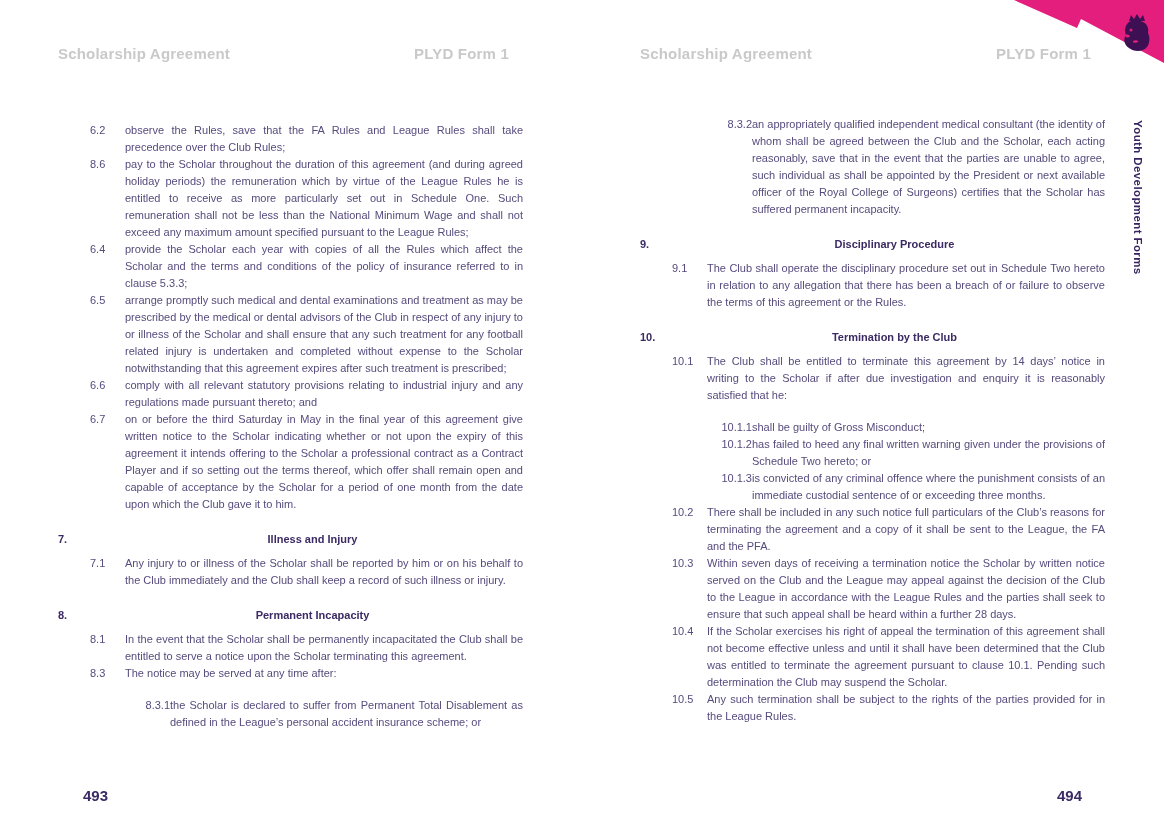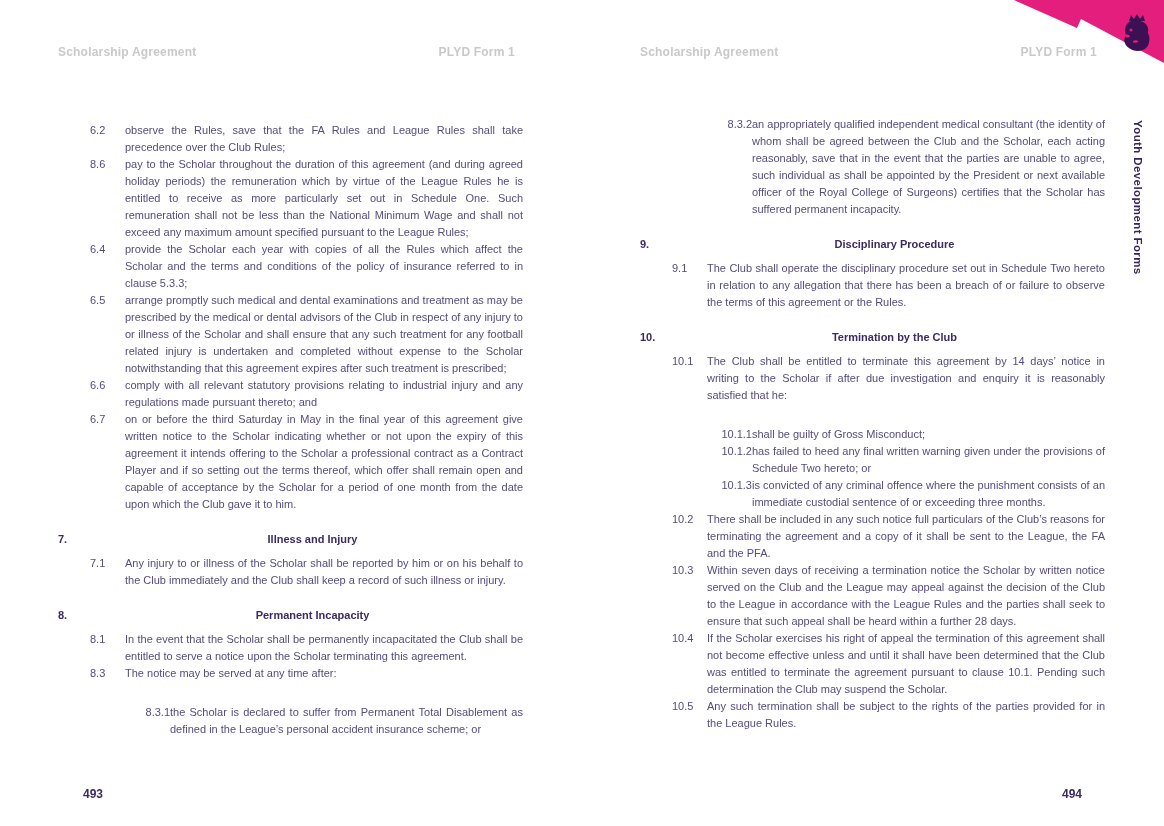--- a/index.html
+++ b/index.html
@@ -5,38 +5,38 @@
   html,body{margin:0;padding:0;background:#fff;}
   #sheet{
     position:relative;width:1164px;height:826px;background:#ffffff;
     font-family:"Liberation Sans",sans-serif;overflow:hidden;
     color:var(--text,#564b7d);
   }
   .page{position:absolute;top:0;width:465px;height:826px;}
   #page-left{left:58px;}
   #page-right{left:640px;}
   .page-header{
-    position:absolute;top:45px;left:0;right:8px;display:flex;justify-content:space-between;
-    font-size:12px;font-weight:700;color:var(--header_gray,#c9c9c9);letter-spacing:.2px;
+    position:absolute;top:45px;left:0;right:14px;display:flex;justify-content:space-between;
+    font-size:15px;font-weight:700;color:var(--header_gray,#c9c9c9);letter-spacing:.2px;
   }
   .content{position:absolute;left:0;right:0;font-size:11px;line-height:17px;}
   #page-left .content{top:122px;}
   #page-right .content{top:116px;}
   .row{display:flex;align-items:flex-start;}
   .row .num{flex:0 0 auto;}
   .row .txt{flex:1 1 auto;text-align:justify;}
   .level-1{font-weight:700;color:var(--purple_heading,#3b2a63);margin:18px 0 7px 0;}
   .level-1 .num{width:32px;}
   .level-1 .txt{text-align:center;margin-left:12px;}
   .level-2{padding-left:32px;}
   .level-2 .num{width:35px;}
   .level-3{padding-left:67px;}
   .level-3 .num{width:45px;text-align:right;}
-  .group-start{margin-top:22px;}
-  .pagenum{position:absolute;top:787px;font-size:12px;font-weight:700;color:var(--purple_heading,#3b2a63);}
+  .group-start{margin-top:15px;}
+  .pagenum{position:absolute;top:787px;font-size:15px;font-weight:700;color:var(--purple_heading,#3b2a63);}
   #pagenum-left{left:25px;}
   #pagenum-right{right:23px;}
   #ribbon{position:absolute;top:0;right:0;width:150px;height:64px;}
   #ribbon svg{display:block;}
   #lion{position:absolute;top:12px;left:1116px;width:38px;height:42px;}
   #side-label{
     position:absolute;top:120px;right:20px;
     writing-mode:vertical-rl;
     font-size:11.5px;font-weight:700;letter-spacing:.4px;
     color:var(--purple_dark,#372461);

